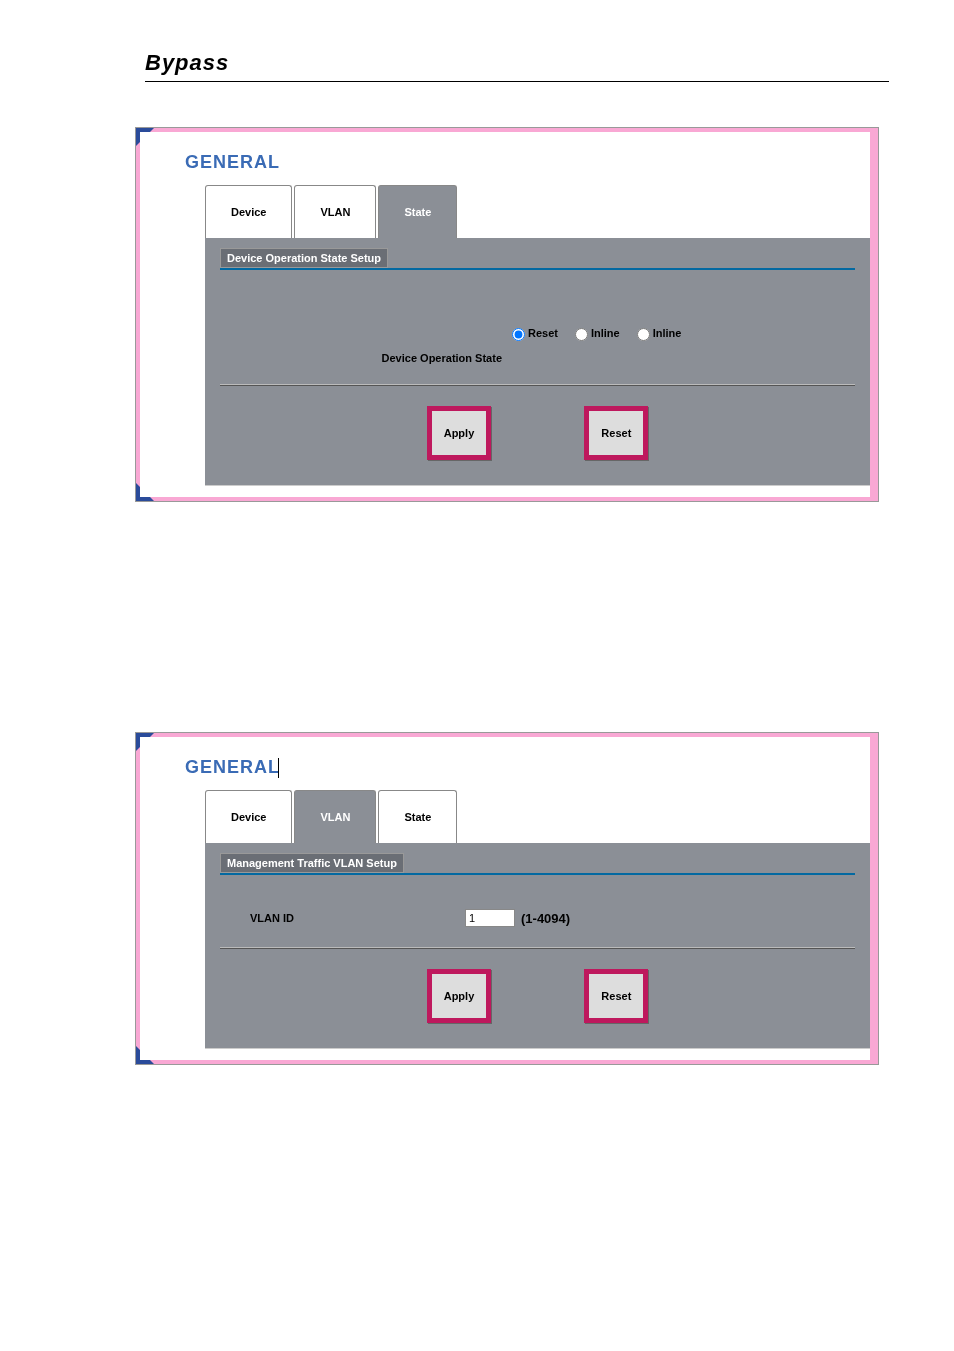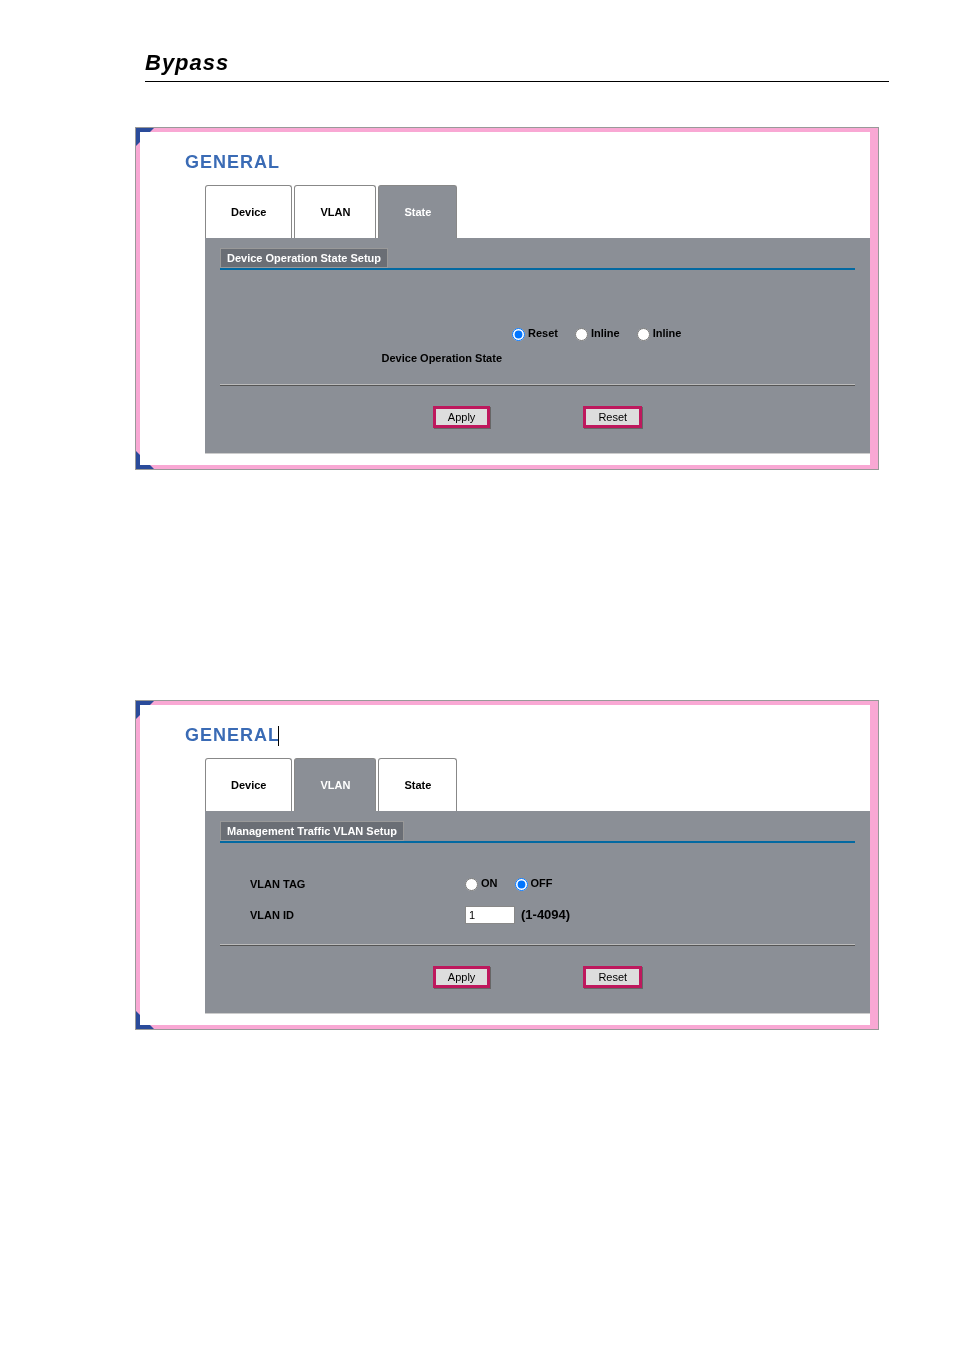--- a/index.html
+++ b/index.html
@@ -158,27 +158,28 @@
       border: none;
       border-top: 1px solid #bbb;
       border-bottom: 1px solid #555;
       margin: 20px 0 20px 0;
     }
     .button-row {
       text-align: center;
       margin-top: 10px;
     }
     .btn {
-      padding: 2px 12px;
+      padding: 16px 12px;
       font-size: 11px;
       background: #ddd;
-      border: 3px solid #be185d;
+      border: 5px solid #be185d;
       cursor: pointer;
       margin: 0 45px;
       box-shadow: 1px 1px 0 #666;
+      font-weight: bold;
     }
     .bottom-strip {
       background: #fff;
       border-top: 1px solid #ccc;
       height: 12px;
       margin-left: 45px;
     }
     .cursor-pipe {
       display: inline-block;
       border-left: 1px solid #000;
@@ -234,27 +235,20 @@
       <div class="tabs">
         <div class="tab">Device</div>
         <div class="tab active">VLAN</div>
         <div class="tab">State</div>
       </div>
       <div class="content-area">
         <div class="section-header-row">
           <div class="section-header">Management Traffic VLAN Setup</div>
         </div>
         <div class="form-row">
-          <span class="form-label-left" style="padding-left:10px;">VLAN TAG</span>
-          <span class="radio-group">
-            <label><input type="radio" name="vtag" style=""><span>ON</span></label>
-            <label><input type="radio" name="vtag" checked="" style=""><span>OFF</span></label>
-          </span>
-        </div>
-        <div class="form-row">
           <span class="form-label-left" style="padding-left:10px;">VLAN ID</span>
           <input type="text" value="1" style="">
           <span class="range-text">(1-4094)</span>
         </div>
         <hr class="divider-line">
         <div class="button-row">
           <button class="btn">Apply</button>
           <button class="btn">Reset</button>
         </div>
       </div>

